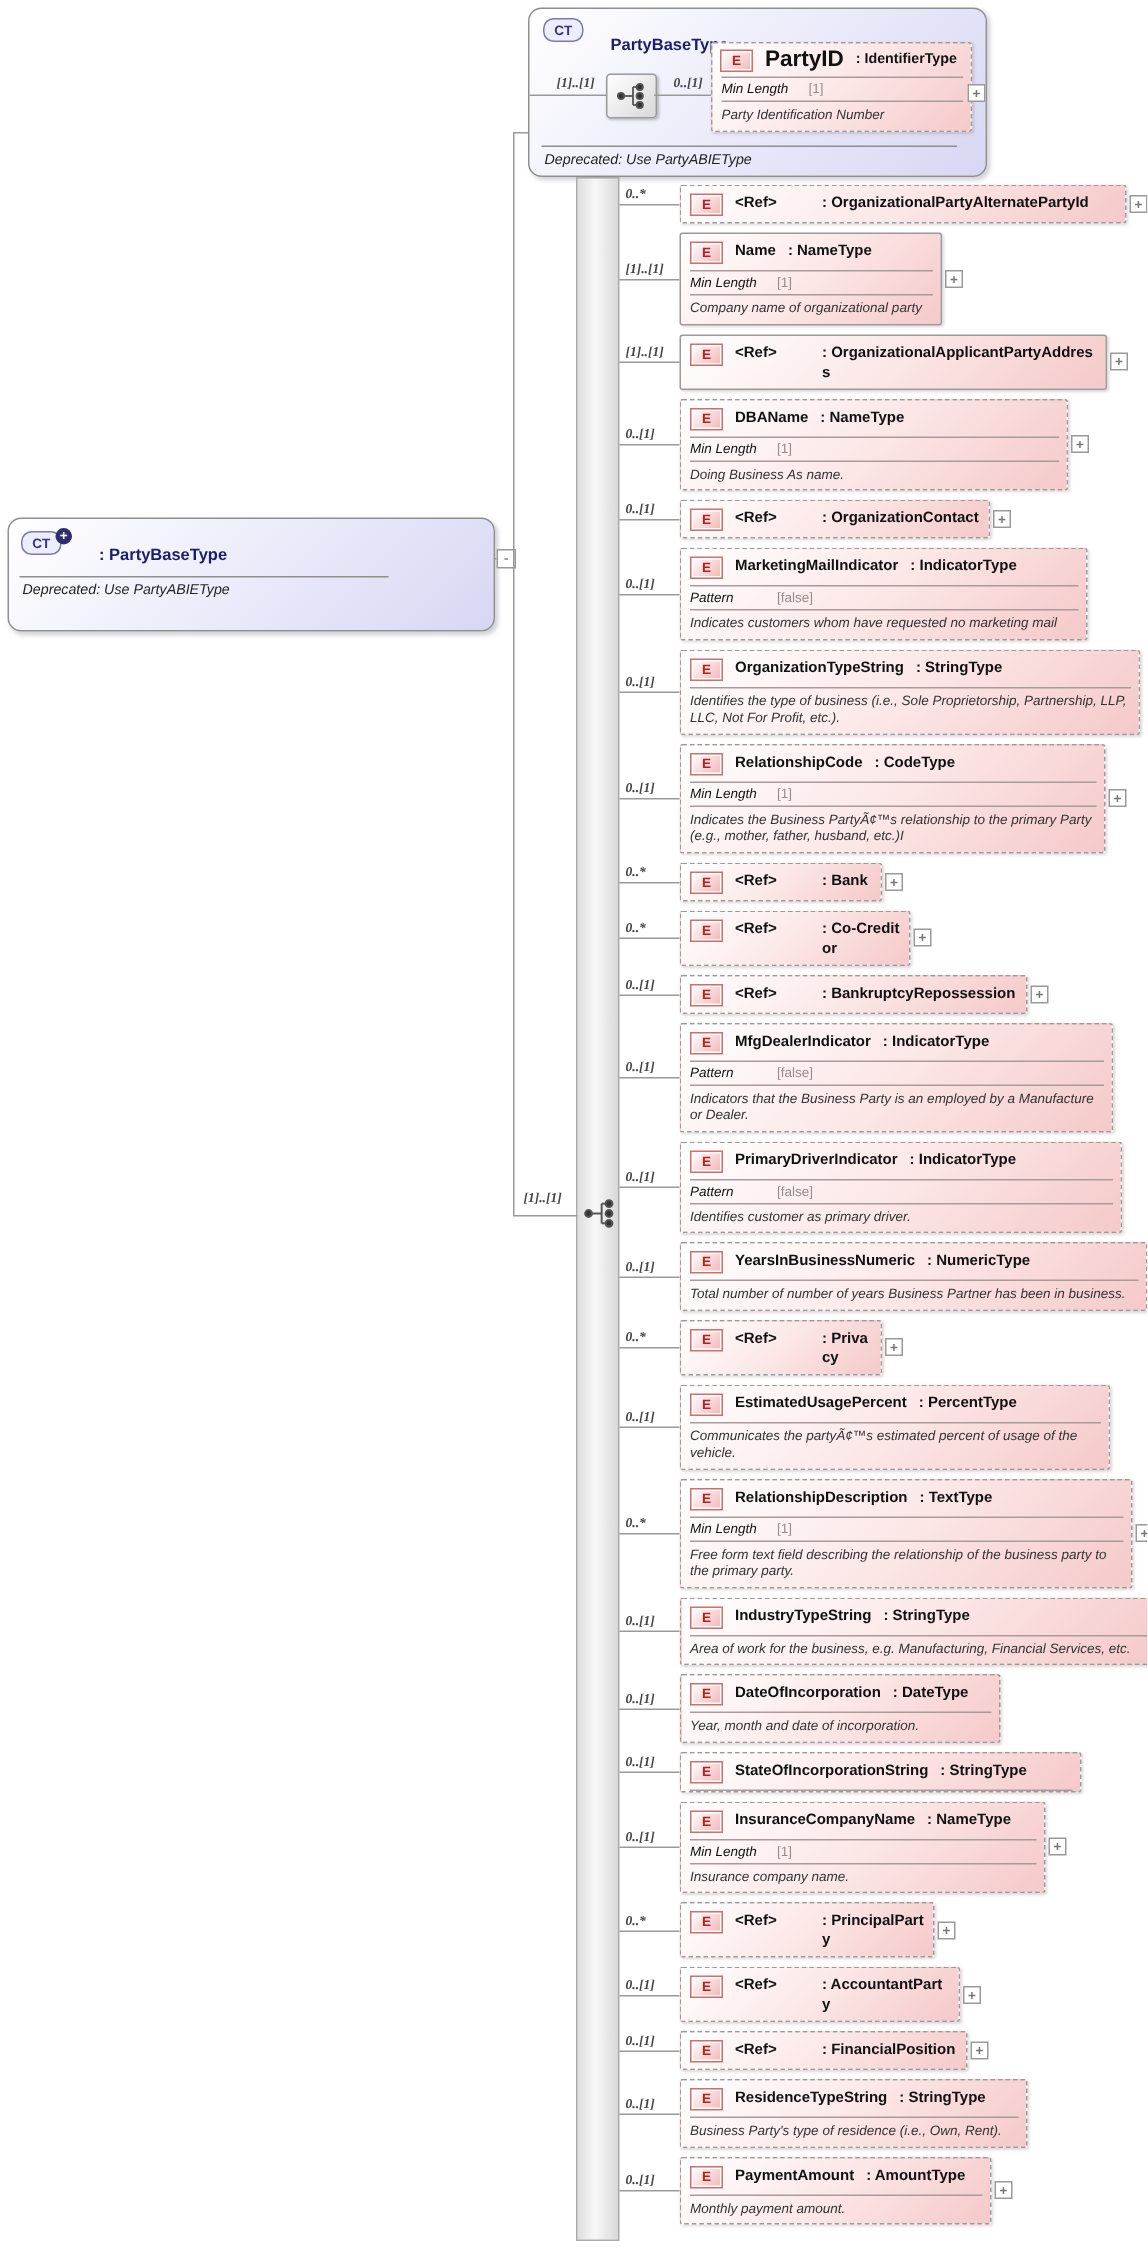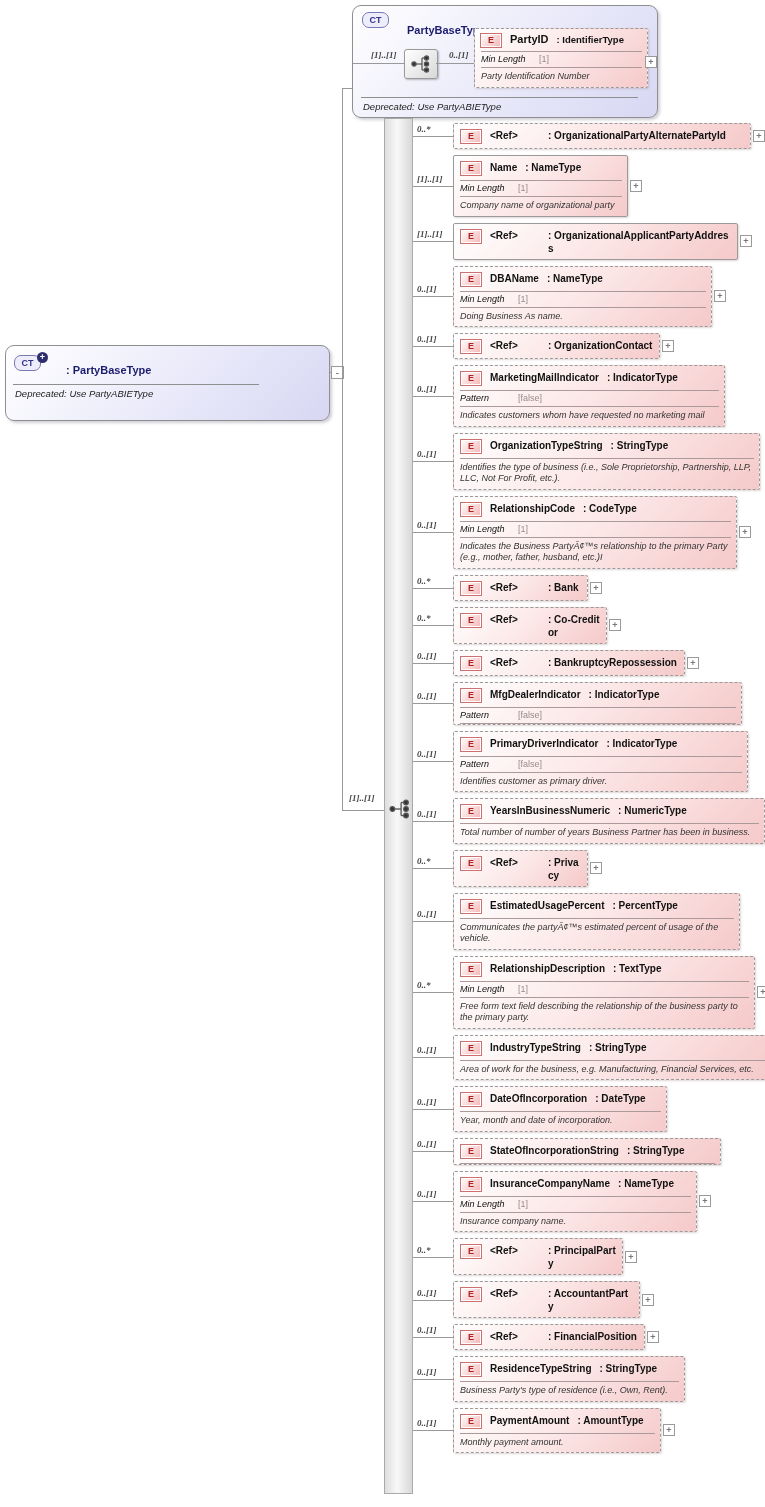--- a/index.html
+++ b/index.html
@@ -83,21 +83,21 @@
             <circle cx="16.5" cy="16" r="2.1"></circle>
         </g>
       </svg>
     </div>
     <div class="hline tb-el" style="left:83px;top:57px;width:38px;"></div>
     <span class="card-label tb-el" style="left:96px;top:44px;">0..[1]</span>
 
     <div class="el-box tb-el" style="left:121px;top:22px;width:174px;">
       <div class="el-title" style="padding:4px 5px 3px 5px;">
         <span class="e-icon">E</span>
-        <span class="el-name" style="font-size:11px;">PartyID</span>
+        <span class="el-name" style="font-size:15px;">PartyID</span>
         <span class="el-type" style="font-size:9.5px;">: IdentifierType</span>
       </div>
       <div class="sep"></div>
       <div class="facet">
         <span class="facet-name">Min Length</span>
         <span class="facet-val">[1]</span>
       </div>
       <div class="sep"></div>
       <div class="ann">Party Identification Number</div>
     </div>
@@ -342,20 +342,21 @@
         <span class="e-icon">E</span>
         <span class="el-name">MfgDealerIndicator</span>
         <span class="el-type">: IndicatorType</span>
       </div>
       <div class="sep f-sep1"></div>
       <div class="facet">
         <span class="facet-name">Pattern</span>
         <span class="facet-val">[false]</span>
       </div>
       <div class="sep f-sep2"></div>
+      <div class="ann">Indicators that the Business Party is an employed by a Manufacture or Dealer.</div>
     </div>
 
   </div>
 
   <div class="el-row">
     <div class="conn">
       <span class="card-label">0..[1]</span>
     </div>
     <div class="el-box" style="width: 295px;">
       <div class="el-title">

